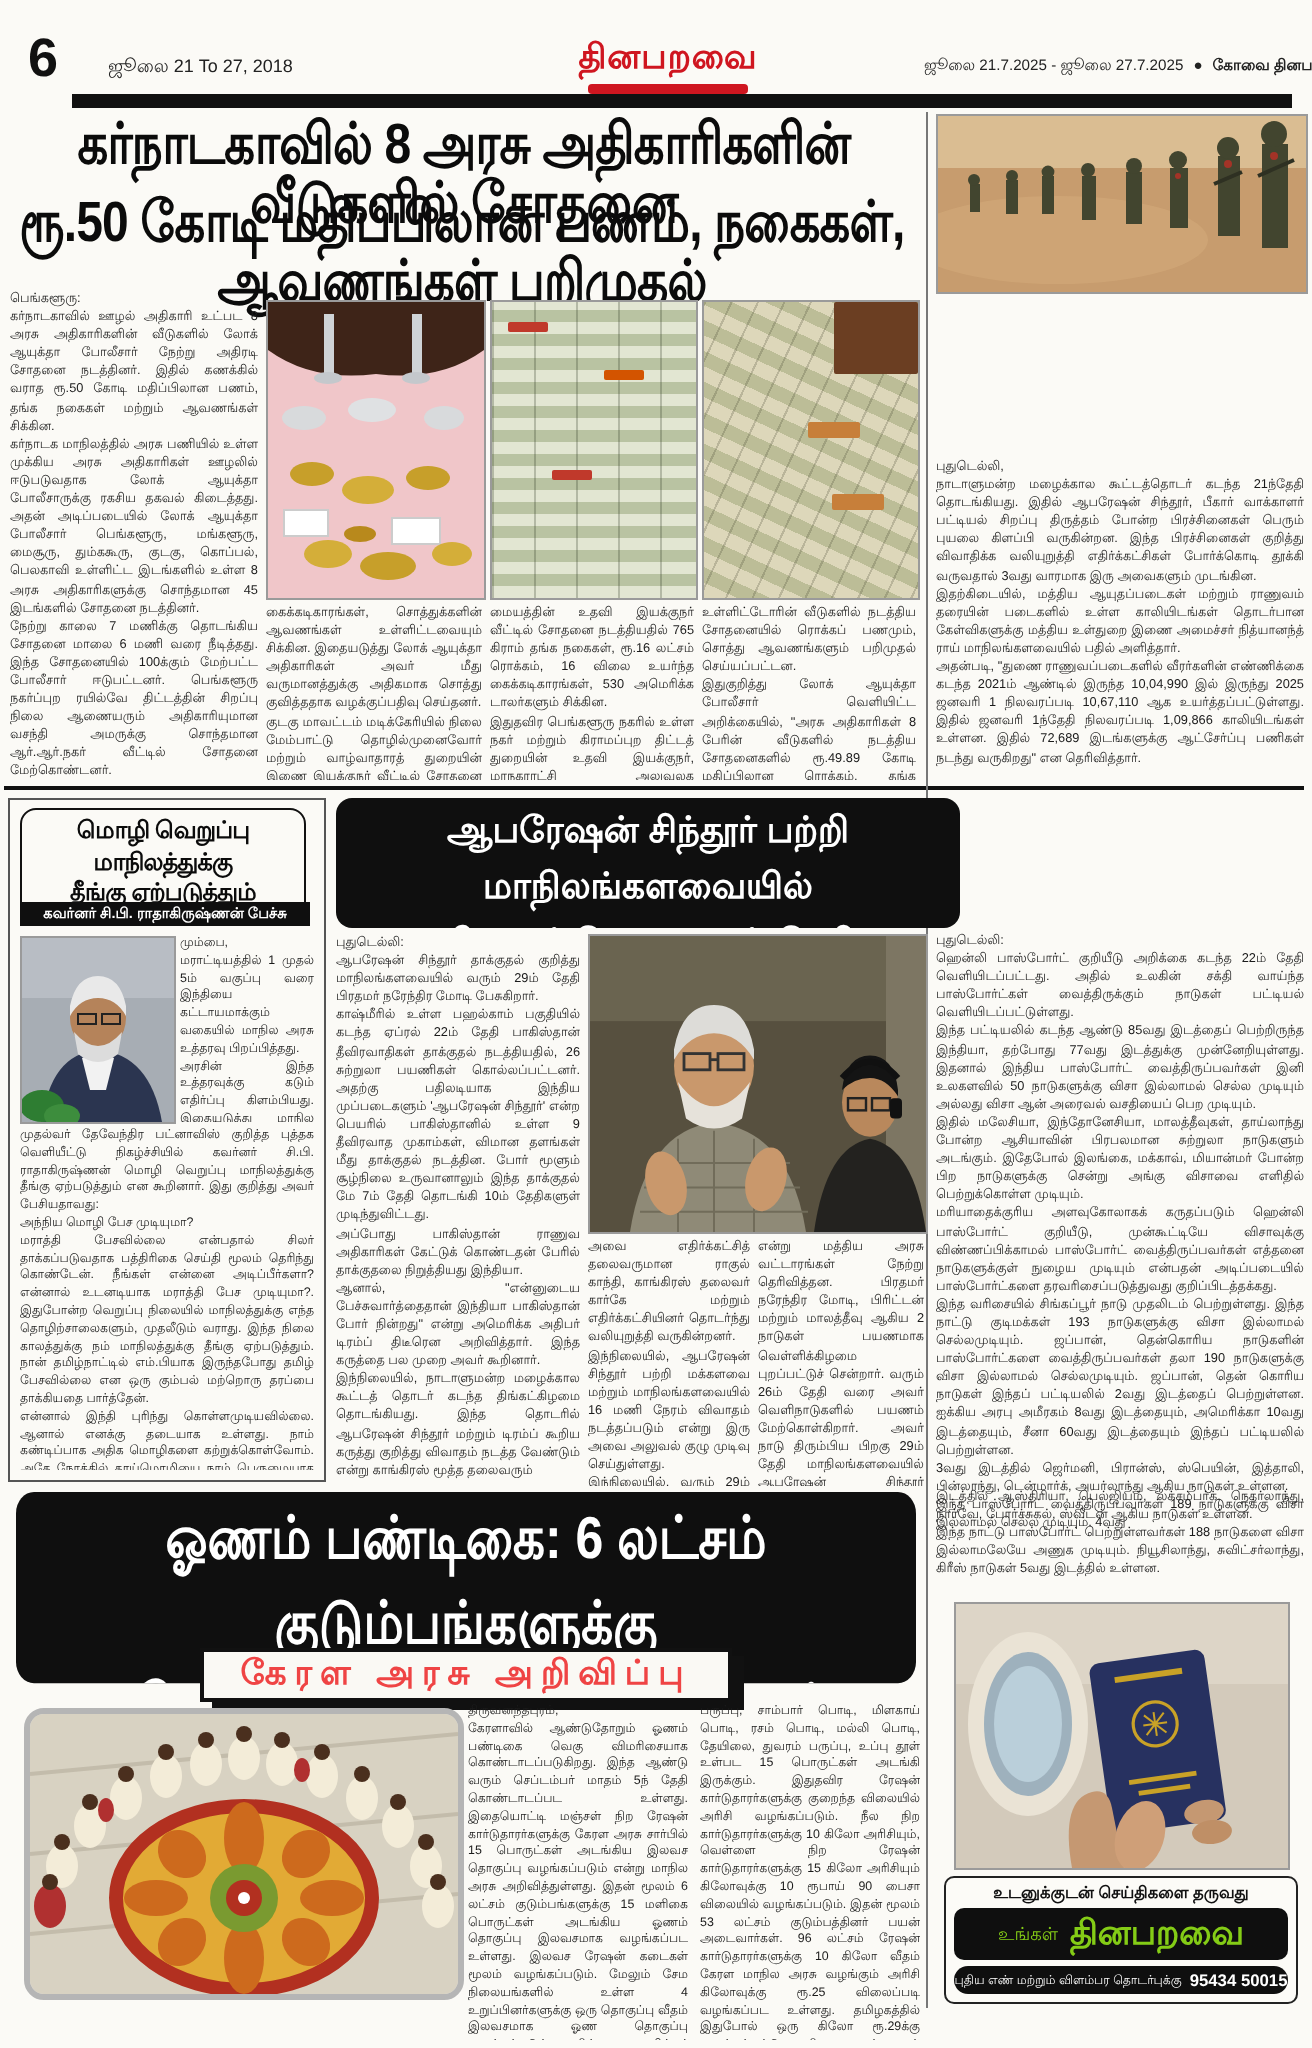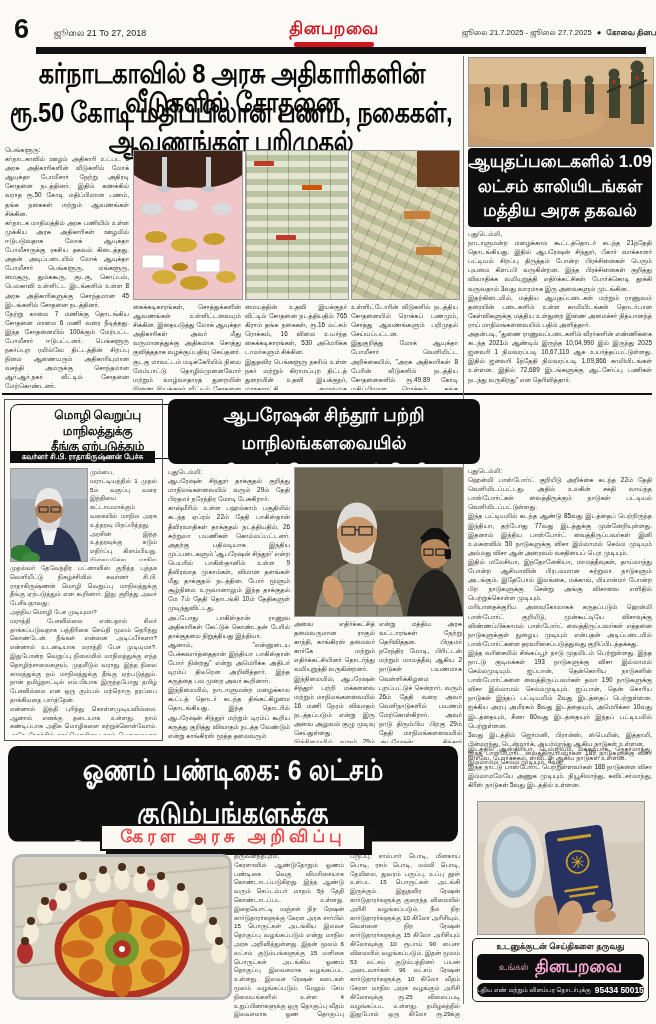--- a/index.html
+++ b/index.html
@@ -129,31 +129,28 @@
           <circle cx="145" cy="24" r="2"></circle>
           <circle cx="168" cy="20" r="2"></circle>
         </g>
       <g stroke="#2e3022" stroke-width="2">
           <line x1="138" y1="34" x2="152" y2="28"></line>
           <line x1="160" y1="30" x2="178" y2="22"></line>
         </g>
     </svg>
   </div>
 
-  <div class="abs blackbox" style="left:468px;top:148px;width:184px;height:77px;font-size:17px;line-height:1.45;border-radius:4px;padding-top:2px;">ஆயுதப்படைகளில் 1.09
-லட்சம் காலியிடங்கள்
-மத்திய அரசு தகவல்</div>
 
   <div class="abs body-text" style="left:468px;top:229px;width:184px;height:160px;">புதுடெல்லி,
 நாடாளுமன்ற மழைக்கால கூட்டத்தொடர் கடந்த 21ந்தேதி தொடங்கியது. இதில் ஆபரேஷன் சிந்தூர், பீகார் வாக்காளர் பட்டியல் சிறப்பு திருத்தம் போன்ற பிரச்சினைகள் பெரும் புயலை கிளப்பி வருகின்றன. இந்த பிரச்சினைகள் குறித்து விவாதிக்க வலியுறுத்தி எதிர்க்கட்சிகள் போர்க்கொடி தூக்கி வருவதால் 3வது வாரமாக இரு அவைகளும் முடங்கின.
 இதற்கிடையில், மத்திய ஆயுதப்படைகள் மற்றும் ராணுவம் தரையின் படைகளில் உள்ள காலியிடங்கள் தொடர்பான கேள்விகளுக்கு மத்திய உள்துறை இணை அமைச்சர் நித்யானந்த் ராய் மாநிலங்களவையில் பதில் அளித்தார்.
 அதன்படி, "துணை ராணுவப்படைகளில் வீரர்களின் எண்ணிக்கை கடந்த 2021ம் ஆண்டில் இருந்த 10,04,990 இல் இருந்து 2025 ஜனவரி 1 நிலவரப்படி 10,67,110 ஆக உயர்த்தப்பட்டுள்ளது. இதில் ஜனவரி 1ந்தேதி நிலவரப்படி 1,09,866 காலியிடங்கள் உள்ளன. இதில் 72,689 இடங்களுக்கு ஆட்சேர்ப்பு பணிகள் நடந்து வருகிறது" என தெரிவித்தார்.</div>
 
   <div class="abs" style="left:4px;top:399px;width:157px;height:340px;border:1px solid #555;"></div>
-  <div class="abs headline" style="left:10px;top:404px;width:141px;font-size:12px;line-height:1.3;border:1.4px solid #111;border-radius:8px;padding:3px 16px;white-space:pre-line;">மொழி வெறுப்பு மாநிலத்துக்கு
+  <div class="abs headline" style="left:10px;top:404px;width:141px;font-size:12px;line-height:1.3;border:1.4px solid #111;border-radius:8px;padding:3px 0;white-space:pre-line;">மொழி வெறுப்பு மாநிலத்துக்கு
 தீங்கு ஏற்படுத்தும்</div>
   <div class="abs blackbox" style="left:10px;top:451px;width:145px;height:12px;font-size:7.3px;line-height:12px;font-weight:bold;">கவர்னர் சி.பி. ராதாகிருஷ்ணன் பேச்சு</div>
 
   <div class="photo" style="left:10px;top:468px;width:76px;height:92px;">
     <svg viewBox="0 0 76 92" preserveAspectRatio="none">
       <rect width="76" height="92" fill="#a7adb4"></rect>
         <rect width="76" height="30" fill="#b8bdc4"></rect>
       <path d="M10,92 Q14,58 38,56 Q64,58 70,92 Z" fill="#2b3550"></path>
       <path d="M30,60 L38,57 L46,60 L42,76 L34,76 Z" fill="#f2f2f2"></path>
       <ellipse cx="38" cy="40" rx="14" ry="16" fill="#b5835a"></ellipse>
@@ -245,21 +242,21 @@
       </g>
       <path d="M58,132 q-6,-34 10,-38 q8,-2 10,8 l6,30 z" fill="#c59872"></path>
       <ellipse cx="92" cy="116" rx="12" ry="18" fill="#cf9f78" transform="rotate(18 92 116)"></ellipse>
       <ellipse cx="124" cy="104" rx="10" ry="6" fill="#c59872" transform="rotate(-10 124 104)"></ellipse>
       <ellipse cx="128" cy="114" rx="10" ry="6" fill="#bf8f66" transform="rotate(-6 128 114)"></ellipse>
     </svg>
   </div>
 
   <div class="abs" style="left:472px;top:938px;width:177px;height:64px;border:1.6px solid #222;border-radius:5px;background:#fcfbf7;padding:3px 4px;box-sizing:border-box;">
     <div style="font-size:8.2px;font-weight:bold;text-align:center;color:#111;">உடனுக்குடன் செய்திகளை தருவது</div>
-    <div style="margin-top:2px;background:#0f0f0f;border-radius:5px;height:26px;display:flex;align-items:center;justify-content:center;gap:6px;color:#f9a8d4;">
+    <div style="margin-top:2px;background:#0f0f0f;border-radius:5px;height:26px;display:flex;align-items:center;justify-content:center;gap:6px;color:#84cc16;">
       <span style="font-size:9px;">உங்கள்</span>
       <span style="font-size:17px;font-weight:900;">தினபறவை</span>
     </div>
     <div style="margin-top:3px;background:#0f0f0f;border-radius:8px;height:14px;display:flex;align-items:center;justify-content:center;gap:4px;color:#fff;">
       <span style="font-size:6.2px;">புதிய எண் மற்றும் விளம்பர தொடர்புக்கு</span>
       <span style="font-size:8.4px;font-weight:700;">95434 50015</span>
     </div>
   </div>
 
   <div class="abs blackbox condense" style="left:8px;top:746px;width:450px;height:78px;font-size:25px;line-height:1.42;border-radius:9px;padding-top:3px;">ஓணம் பண்டிகை: 6 லட்சம் குடும்பங்களுக்கு

